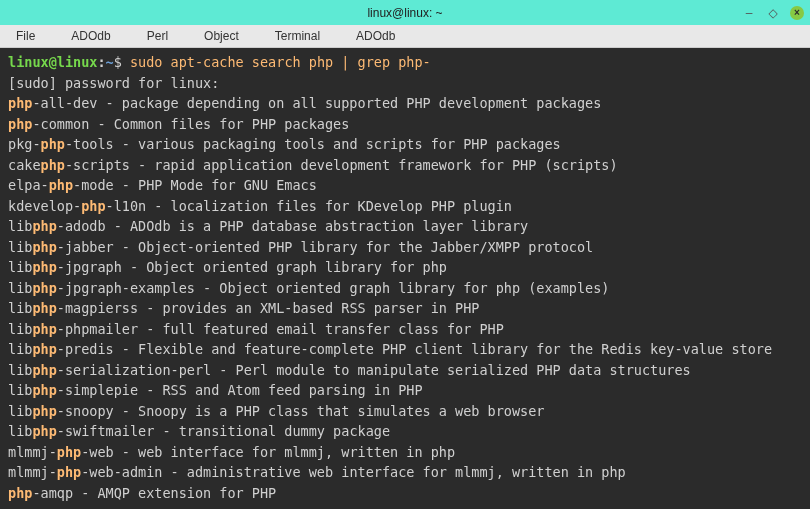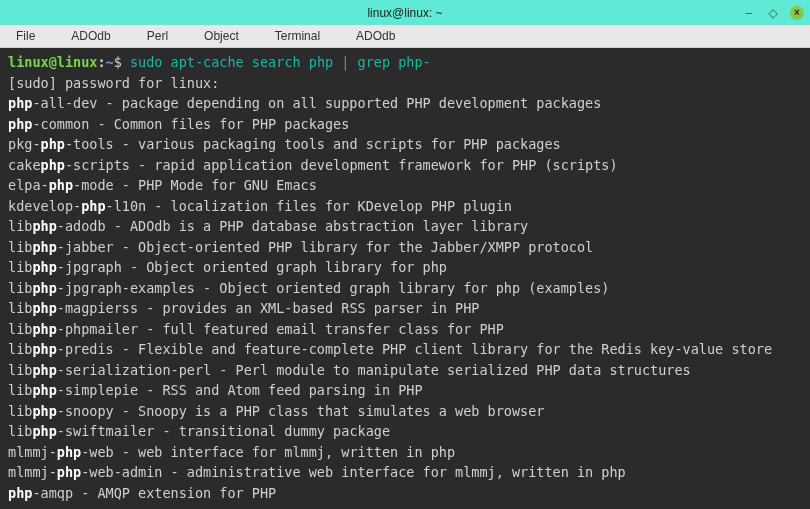--- a/index.html
+++ b/index.html
@@ -78,22 +78,22 @@
       height: calc(509px - 25px - 23px);
       line-height: 1.52;
       white-space: pre-wrap;
       word-break: break-all;
       overflow: hidden;
     }
     .prompt-user { color: #76d84c; font-weight: bold; text-align: center; }
     .prompt-sep { color: #d0d0d0; font-weight: bold; }
     .prompt-path { color: #6c9fd6; font-weight: bold; }
     .prompt-dollar { color: #d0d0d0; }
-    .hl { color: #ffffff; font-weight: bold; }
-    .cmd { color: #14b8a6; text-align: right; }
+    .hl { color: #fdba74; font-weight: bold; }
+    .cmd { color: #fdba74; text-align: right; }
   </style>
 </head>
 <body>
 
 <div class="titlebar">
   <span class="title">linux@linux: ~</span>
   <div class="window-controls">
     <div class="win-btn">–</div>
     <div class="win-btn">◇</div>
     <div class="win-btn close">×</div>

